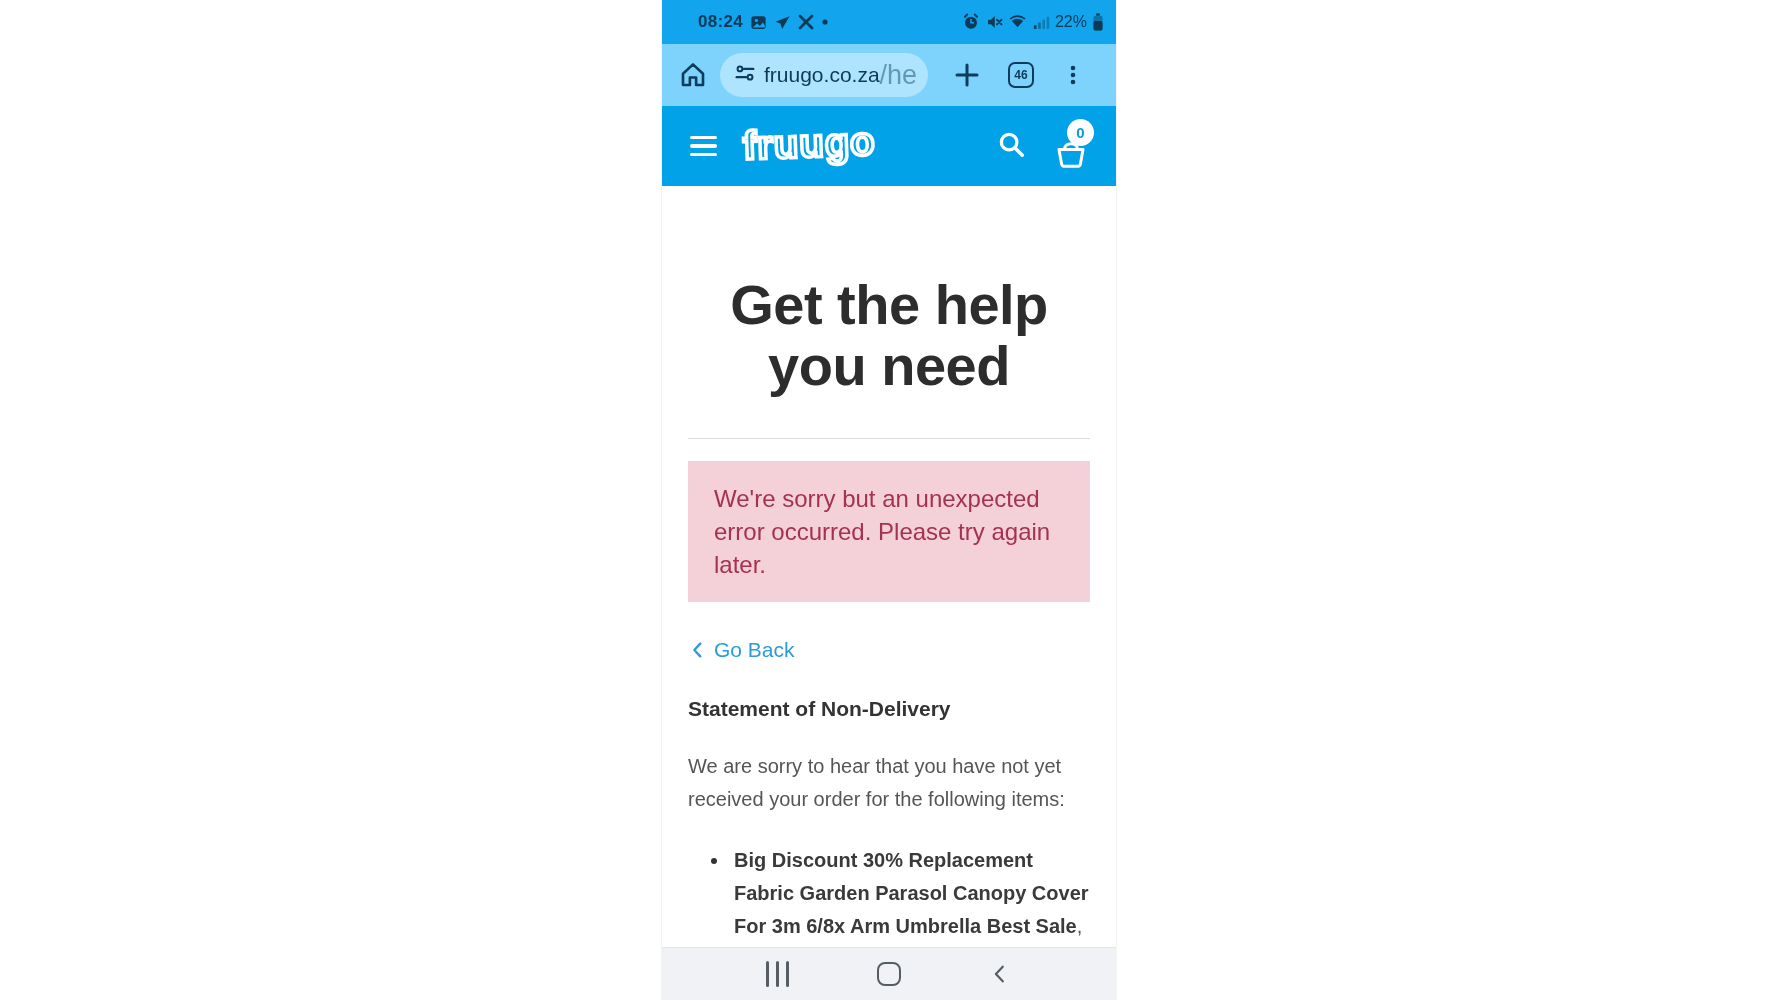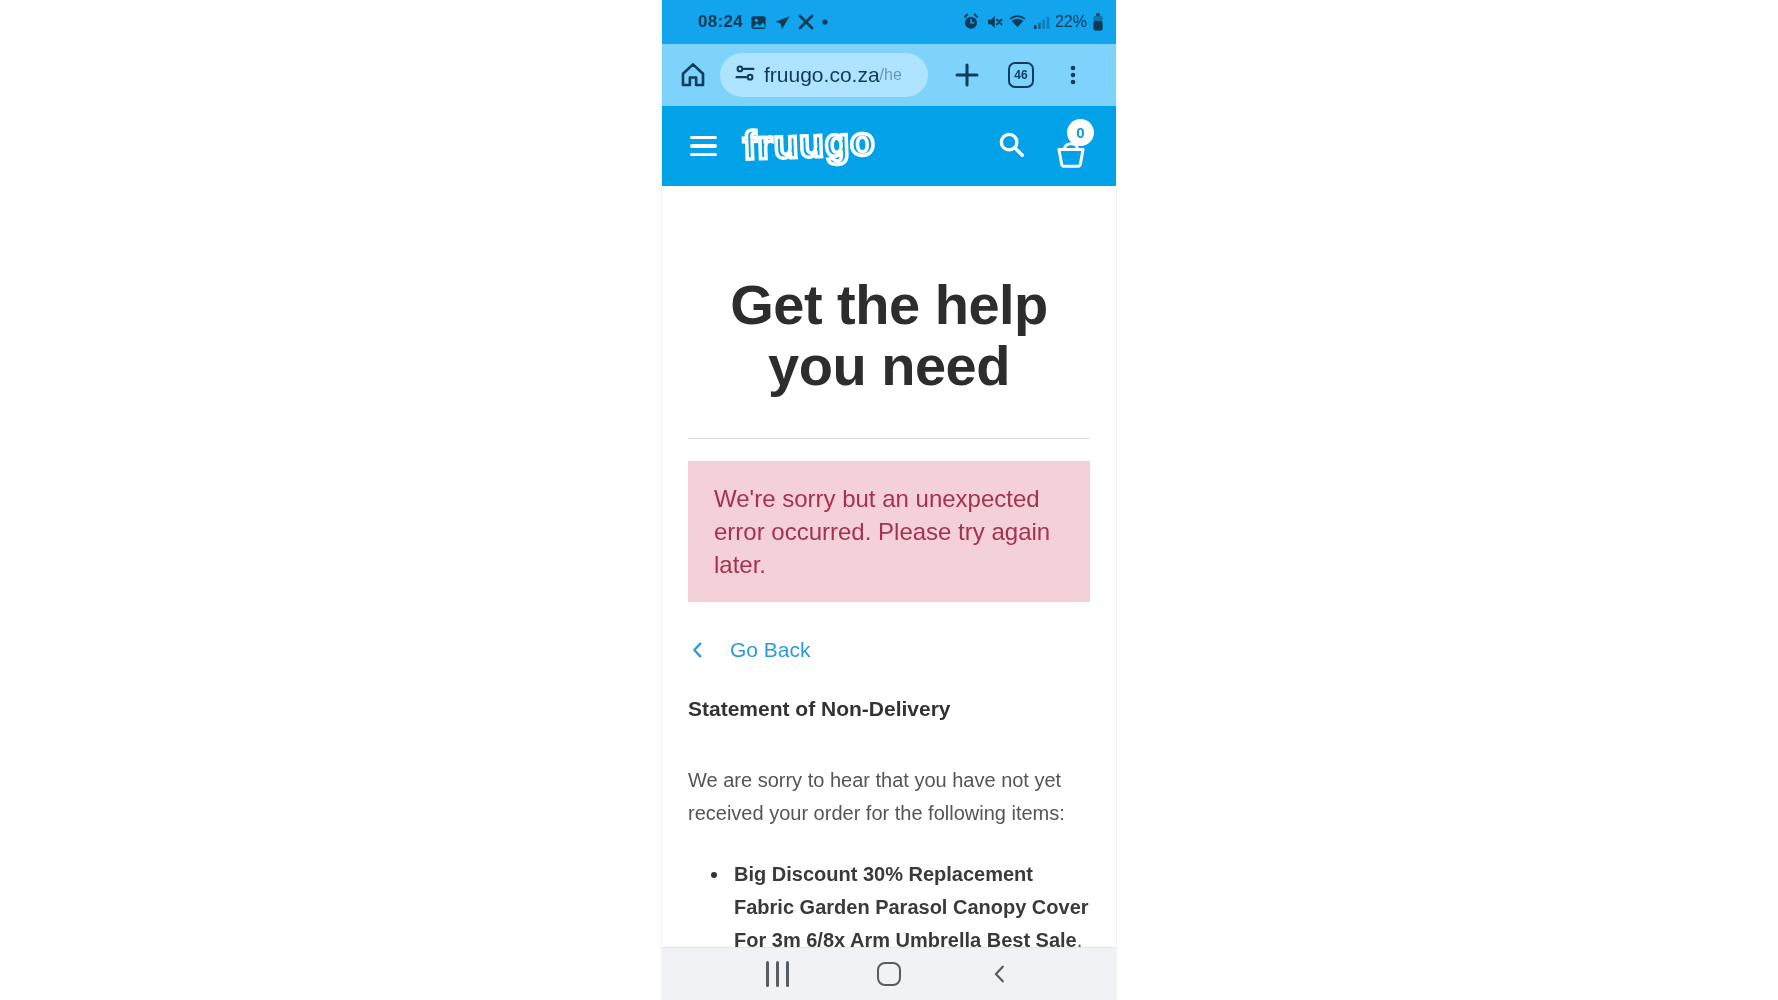--- a/index.html
+++ b/index.html
@@ -21,21 +21,21 @@
 
   
   .toolbar { height:62px; background:#7dd3fc; display:flex; align-items:center;
     padding:0 18px 0 14px; color:#0D3C5C; }
   .tb-home { width:34px; display:flex; justify-content:center; }
   .urlpill { margin-left:10px; width:208px; height:44px; border-radius:22px;
     background:rgba(255,255,255,0.38); display:flex; align-items:center;
     padding:0 14px; overflow:hidden; white-space:nowrap; }
   .urlpill .tune { margin-right:8px; flex:none; }
   .url-main { font-size:21px; color:#0E3A58; }
-  .url-path { font-size:16px; color:rgba(14,58,88,0.45); }
+  .url-path { font-size:27px; color:rgba(14,58,88,0.45); }
   .tb-plus { margin-left:22px; width:34px; display:flex; justify-content:center; }
   .tb-tabs { margin-left:24px; width:26px; height:26px; border:2.6px solid #0D3C5C;
     border-radius:7px; display:flex; align-items:center; justify-content:center;
     font-size:12px; font-weight:700; }
   .tb-kebab { margin-left:26px; width:26px; display:flex; justify-content:center; }
 
   
   .siteheader { height:80px; background:#01A2E8; display:flex; align-items:center;
     padding:0 28px; }
   .burger { display:flex; flex-direction:column; gap:5px; width:27px; cursor:pointer; }
@@ -50,24 +50,24 @@
     border-radius:50%; background:#ffffff; color:#0A9BDD; font-size:15px;
     font-weight:700; display:flex; align-items:center; justify-content:center; }
 
   
   .content { padding:0 26px; }
   h1.hero { margin-top:88px; text-align:center; color:#2D2D2D;
     font-size:56px; line-height:61px; font-weight:700; letter-spacing:-0.5px; }
   .divider { margin-top:42px; border:none; border-top:1.5px solid #DDDDDD; }
   .errorbox { margin-top:22px; background:#F4D0D8; padding:21px 26px;
     color:#A43350; font-size:24px; line-height:33px; }
-  .goback { margin-top:36px; display:flex; align-items:center; gap:23px;
+  .goback { margin-top:36px; display:flex; align-items:center; gap:7px;
     color:#2B9CD8; font-size:21px; font-weight:500; cursor:pointer; width:fit-content; }
   .sec-head { margin-top:35px; font-size:21px; font-weight:700; color:#333333; }
-  .intro { margin-top:43px; font-size:20px; line-height:33px; color:#555555; }
+  .intro { margin-top:29px; font-size:20px; line-height:33px; color:#555555; }
   ul.items { margin-top:28px; padding-left:42px; }
   ul.items li { font-size:20px; line-height:33px; color:#555555; padding-left:4px; }
   ul.items li::marker { color:#333333; }
   .b { font-weight:700; color:#3A3A3A; }
 
   
   .navbar { position:absolute; left:0; bottom:0; width:100%; height:53px;
     background:#F0F2F5; border-top:1px solid #E3E6E9; display:flex;
     align-items:center; justify-content:space-around; padding:0 60px; color:#565D64; }
   .nav-btn { display:flex; align-items:center; justify-content:center;

